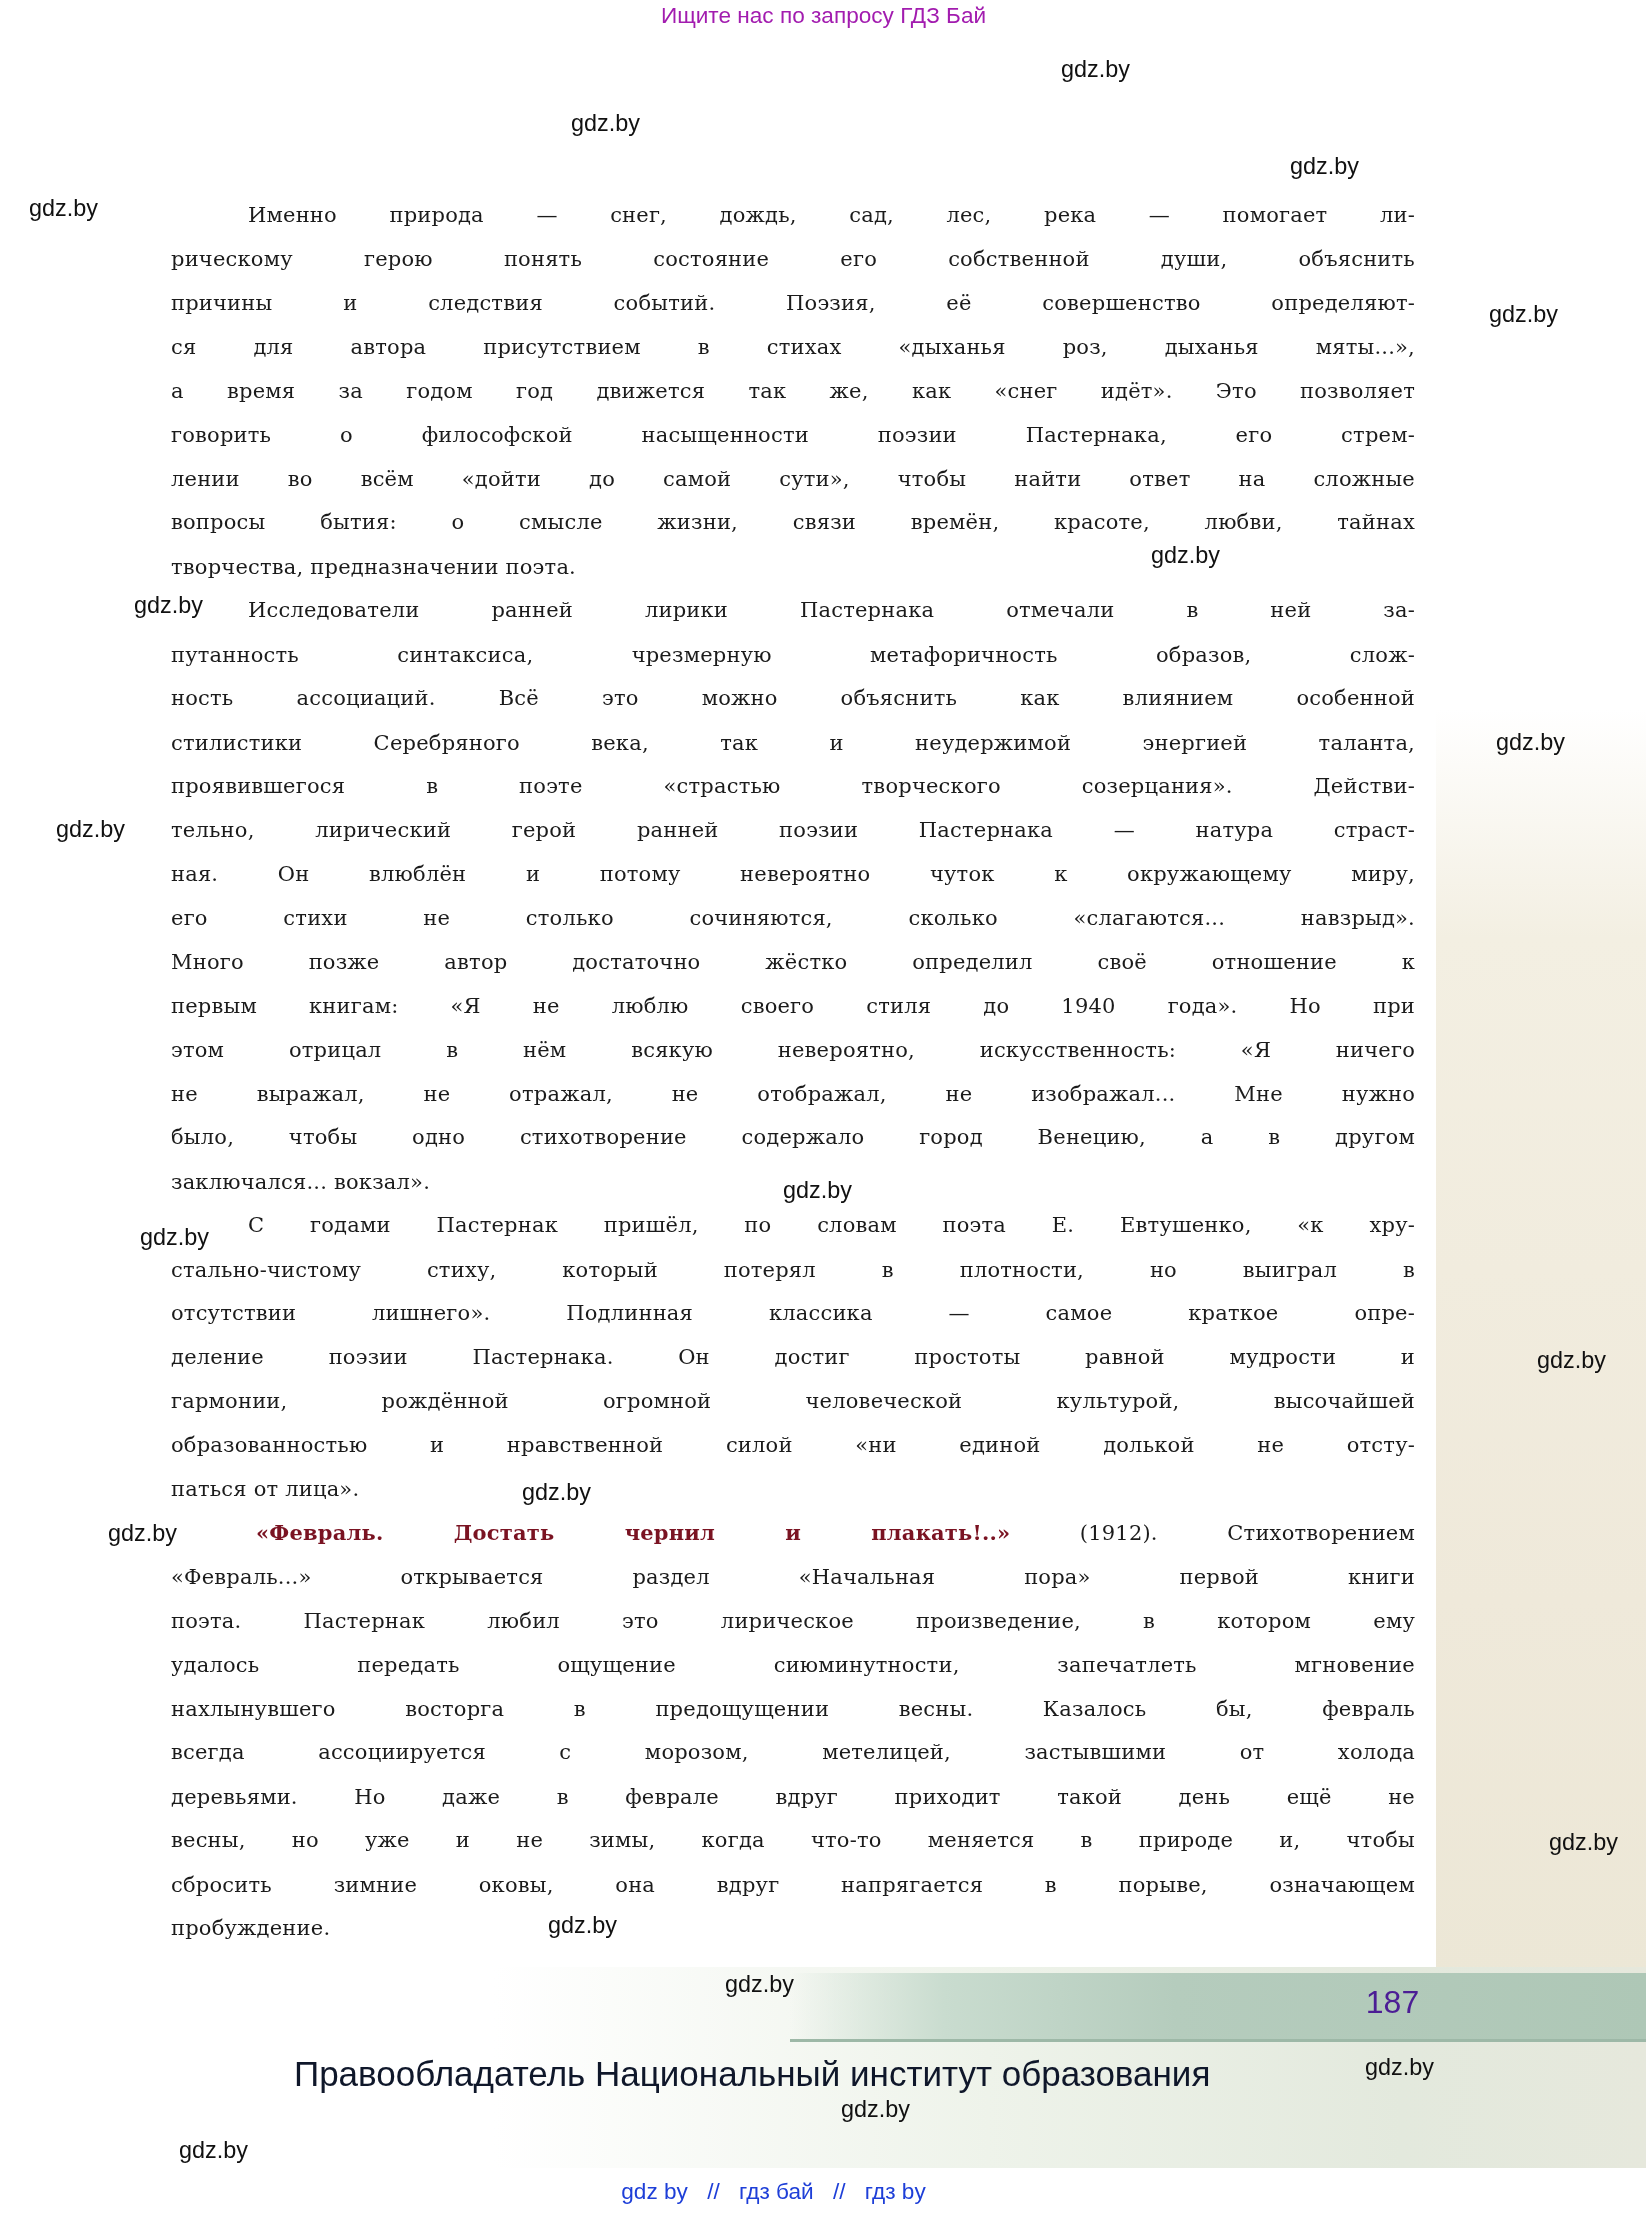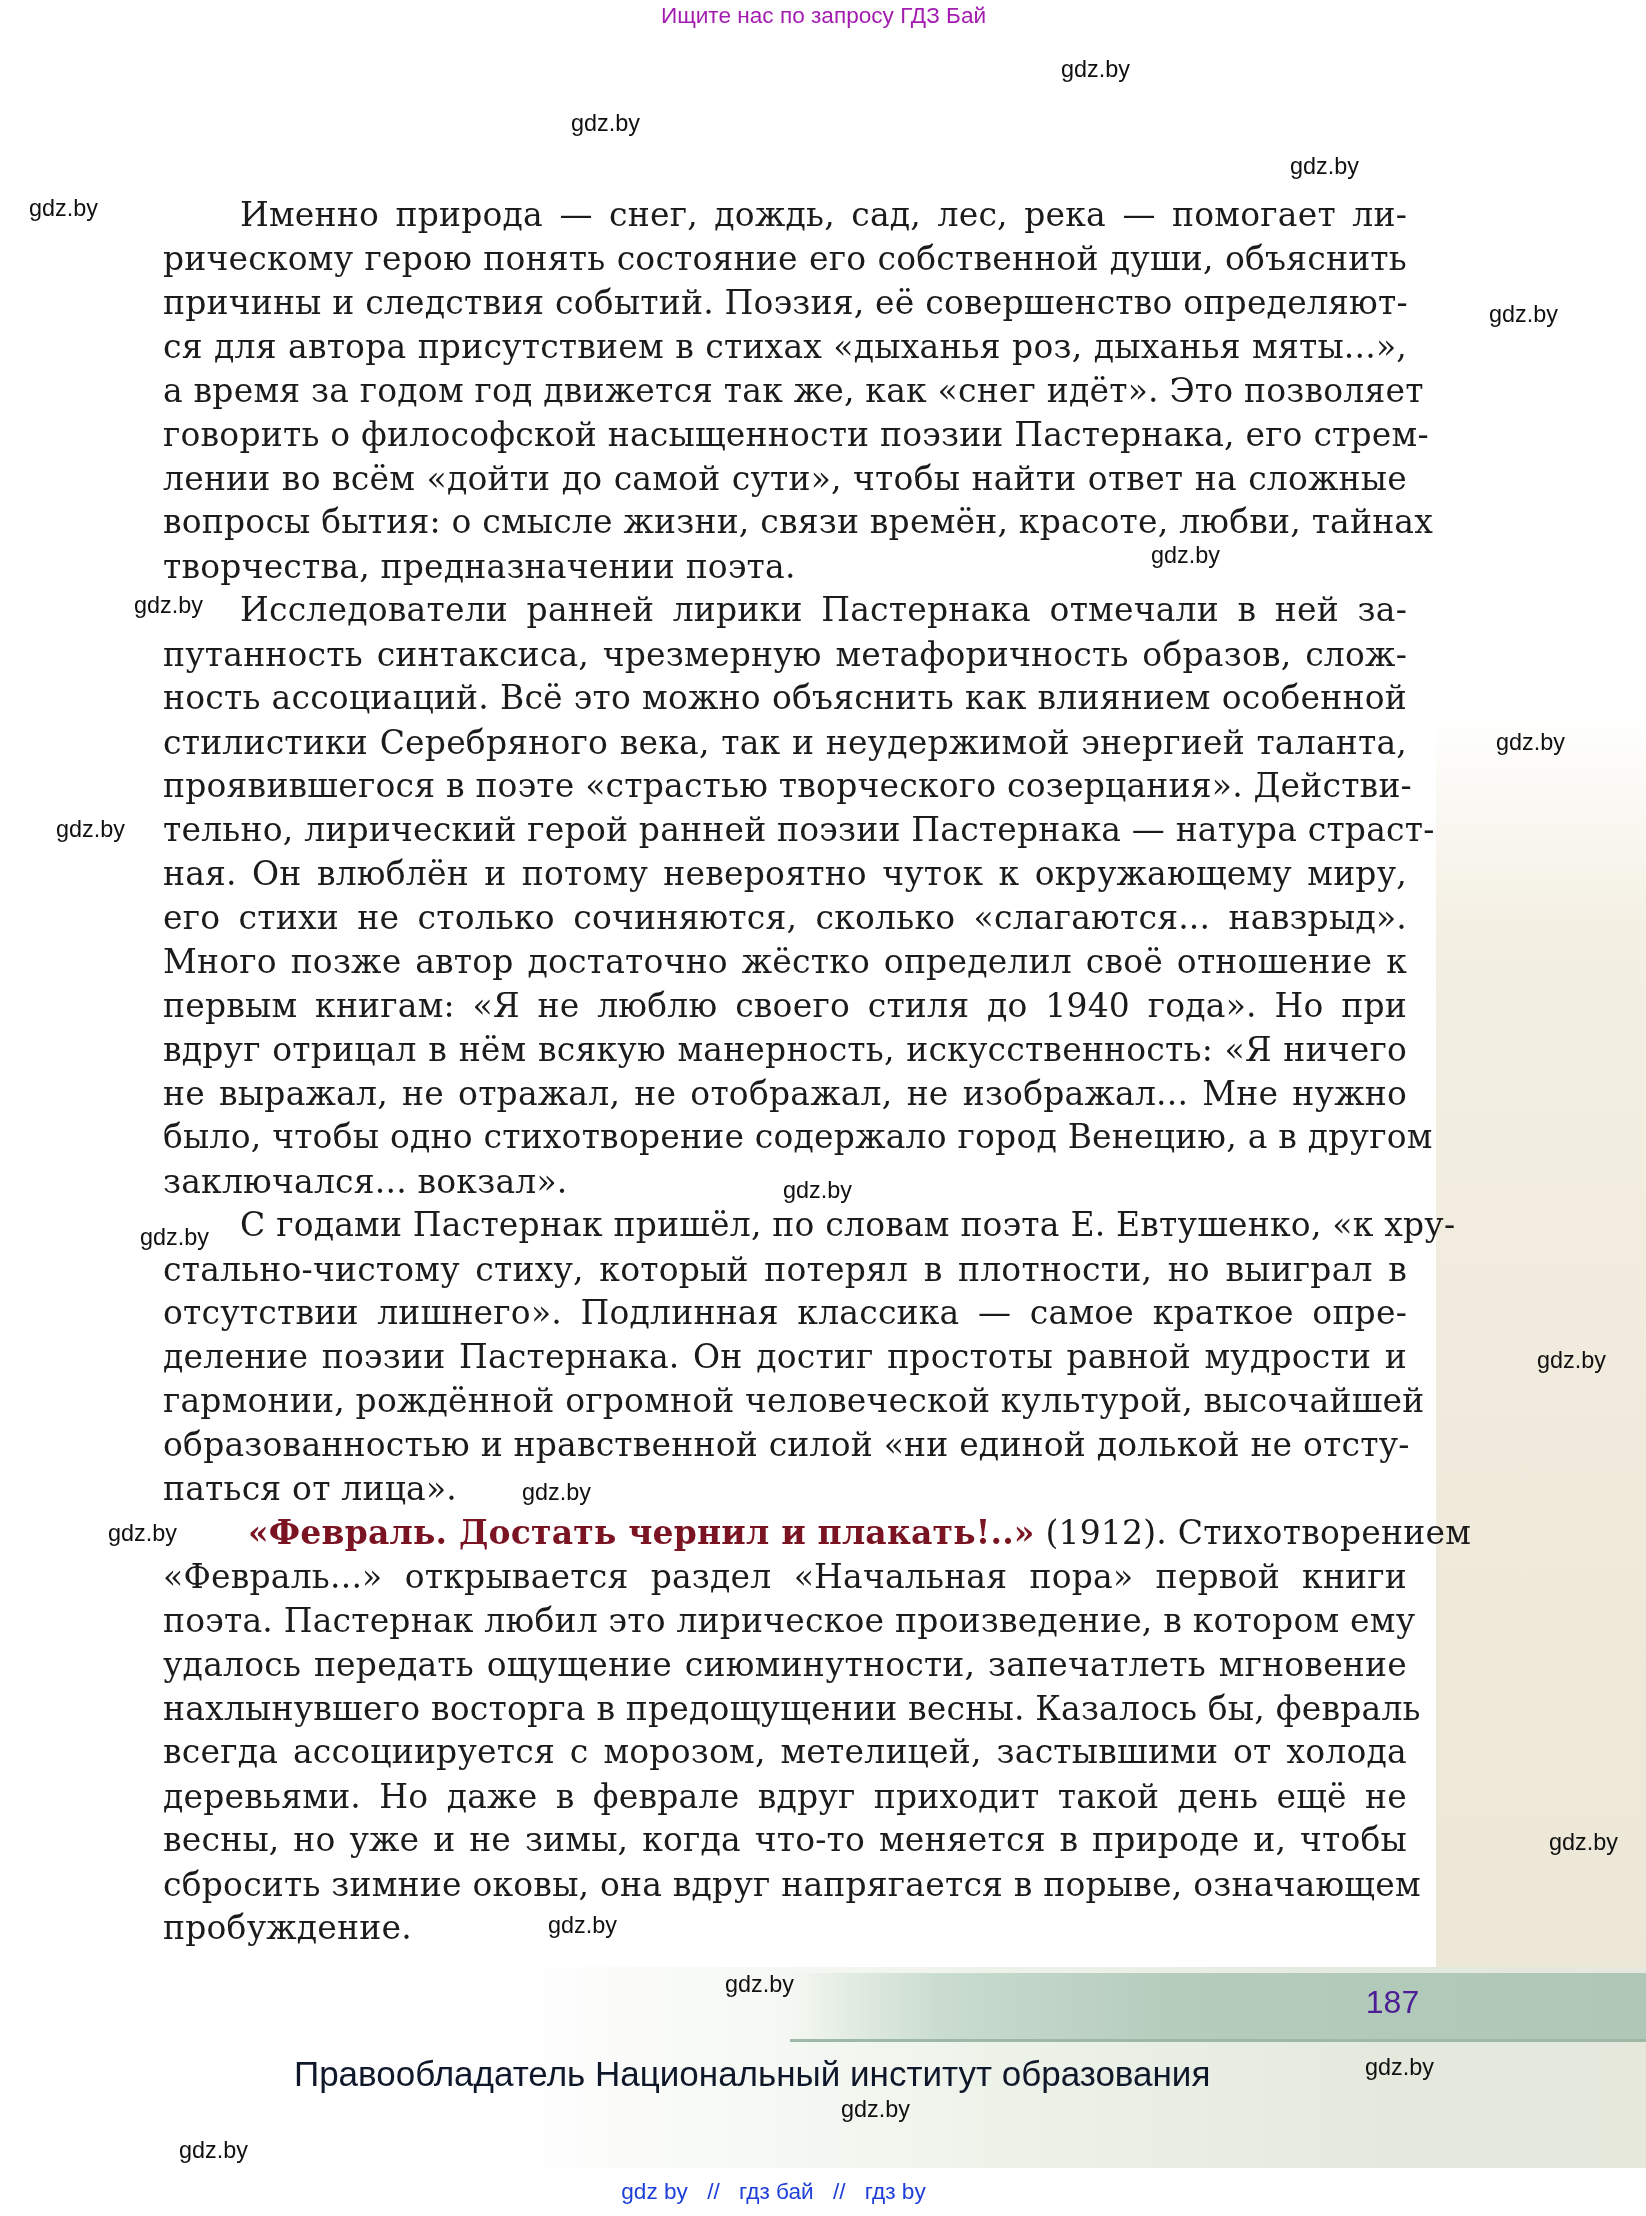--- a/index.html
+++ b/index.html
@@ -24,22 +24,22 @@
   .page-number {
     position: absolute; left: 1348px; top: 1984px; width: 89px;
     font-family: Liberation Sans, sans-serif; font-size: 32px; color: #4c1d95; text-align: center;
   }
   .top-banner {
     position: absolute; top: 3.2px; left: 0; width: 1647px; text-align: center;
     font-family: "Liberation Sans", sans-serif; font-size: 22.6px; color: #a21caf;
   }
   .text-block { position: absolute; left: 163px; width: 1244px; top: 0; }
   .line {
-    position: absolute; left: 0; width: 1244px; height: 44px;
-    font-size: 33px; line-height: 44px; color: #1b1b1b;
+    position: absolute; left: 8px; width: 1244px; height: 44px;
+    font-size: 21px; line-height: 44px; color: #1b1b1b;
     white-space: nowrap; text-align: justify; text-align-last: justify;
     letter-spacing: 0.2px;
   }
   .line.indent { padding-left: 77px; width: 1167px; }
   .line.last { text-align-last: left; }
   .heading-red { color: #7a1322; font-weight: bold; margin-left: 8px; }
   .wm {
     position: absolute; font-family: "Liberation Sans", sans-serif;
     font-size: 23.4px; color: #111111; white-space: nowrap;
   }
@@ -82,21 +82,21 @@
     <div class="line indent" style="top:588px">Исследователи ранней лирики Пастернака отмечали в ней за-</div>
     <div class="line" style="top:633px">путанность синтаксиса, чрезмерную метафоричность образов, слож-</div>
     <div class="line" style="top:676px">ность ассоциаций. Всё это можно объяснить как влиянием особенной</div>
     <div class="line" style="top:721px">стилистики Серебряного века, так и неудержимой энергией таланта,</div>
     <div class="line" style="top:764px">проявившегося в поэте «страстью творческого созерцания». Действи-</div>
     <div class="line" style="top:808px">тельно, лирический герой ранней поэзии Пастернака — натура страст-</div>
     <div class="line" style="top:852px">ная. Он влюблён и потому невероятно чуток к окружающему миру,</div>
     <div class="line" style="top:896px">его стихи не столько сочиняются, сколько «слагаются... навзрыд».</div>
     <div class="line" style="top:940px">Много позже автор достаточно жёстко определил своё отношение к</div>
     <div class="line" style="top:984px">первым книгам: «Я не люблю своего стиля до 1940 года». Но при</div>
-    <div class="line" style="top:1028px">вдруг отрицал в нём всякую манерность, искусственность: «Я ничего</div>
+    <div class="line" style="top:1028px">этом отрицал в нём всякую невероятно, искусственность: «Я ничего</div>
     <div class="line" style="top:1072px">не выражал, не отражал, не отображал, не изображал... Мне нужно</div>
     <div class="line" style="top:1115px">было, чтобы одно стихотворение содержало город Венецию, а в другом</div>
     <div class="line last" style="top:1160px">заключался... вокзал».</div>
   </div>
 
   <div>
     <div class="line indent" style="top:1203px">С годами Пастернак пришёл, по словам поэта Е. Евтушенко, «к хру-</div>
     <div class="line" style="top:1248px">стально-чистому стиху, который потерял в плотности, но выиграл в</div>
     <div class="line" style="top:1291px">отсутствии лишнего». Подлинная классика — самое краткое опре-</div>
     <div class="line" style="top:1335px">деление поэзии Пастернака. Он достиг простоты равной мудрости и</div>

